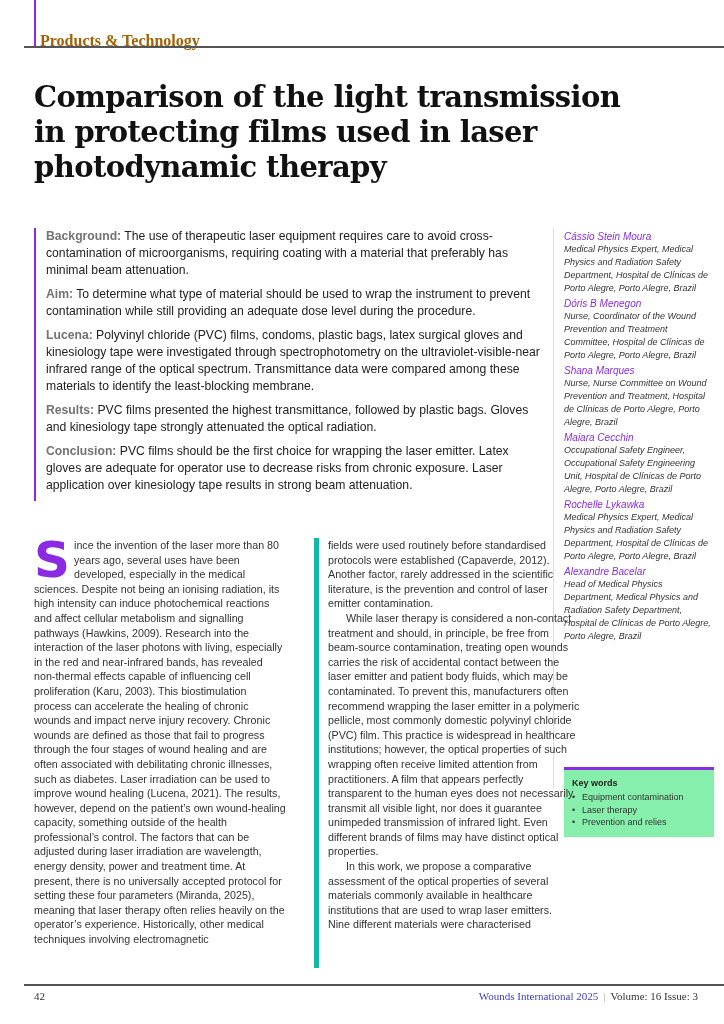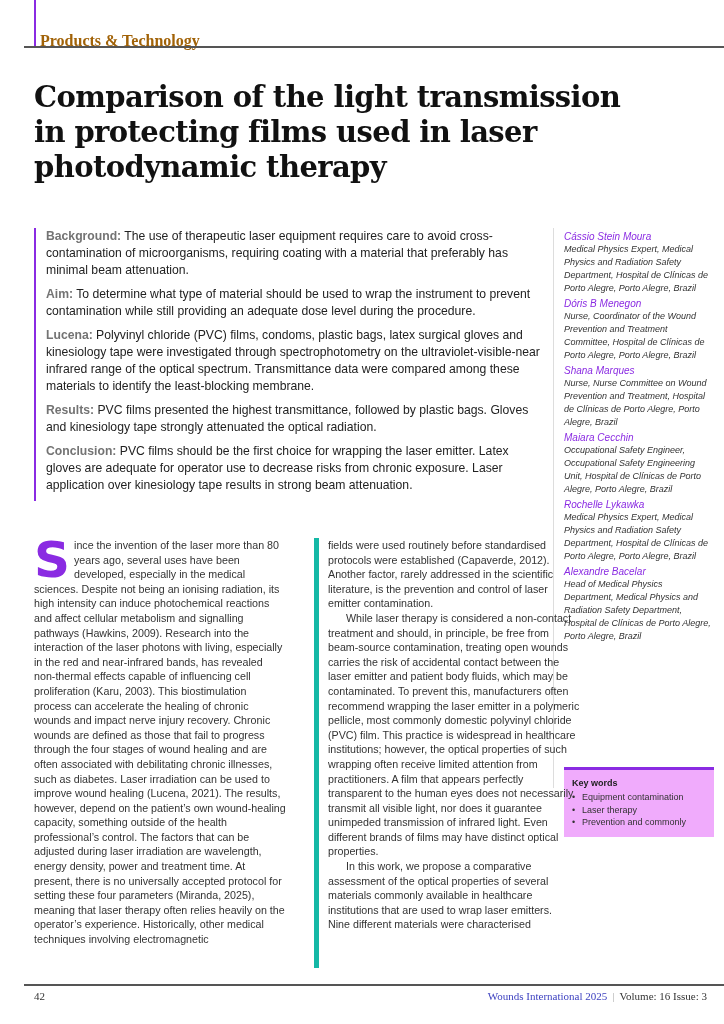--- a/index.html
+++ b/index.html
@@ -7,35 +7,35 @@
   .top-bar { position:absolute; left:34px; top:0; width:2px; height:46px; background:#8a2be2; }
   .section-label { position:absolute; left:40px; top:32px; font-family:"Liberation Serif", serif; font-weight:bold; font-size:16px; color:#a16207; }
   .top-rule { position:absolute; left:24px; right:0; top:46px; height:2px; background:#555; }
   .title { position:absolute; left:34px; top:80px; width:600px; font-family:"DejaVu Serif", serif; font-weight:bold; font-size:29px; line-height:35px; color:#111; letter-spacing:-0.6px; margin:0; }
   .abstract { position:absolute; left:34px; top:228px; width:500px; border-left:2px solid #8a2be2; padding-left:10px; }
   .abstract p { margin:0 0 7px 0; font-size:12.2px; line-height:17px; color:#222; }
   .abstract b { font-weight:bold; color:#737373; }
   .authors { position:absolute; left:553px; top:228px; width:150px; border-left:1px solid #ddd; padding-left:10px; height:560px; }
   .author-name { font-style:italic; font-weight:normal; font-size:10px; color:#8a2be2; line-height:13px; margin-top:2px; }
   .author-aff { font-style:italic; font-size:9px; line-height:13px; color:#333; }
-  .keywords { position:absolute; left:564px; top:767px; width:142px; border-top:3px solid #8a2be2; background:#f0abfc; padding:8px 0 8px 8px; }
+  .keywords { position:absolute; left:564px; top:767px; width:142px; border-top:3px solid #8a2be2; background:#86efac; padding:8px 0 8px 8px; }
   .kw-title { font-weight:bold; font-size:9px; color:#222; margin-bottom:3px; }
   .kw-list { margin:0; padding:0; list-style:none; }
   .kw-list li { font-size:9px; line-height:12.5px; color:#333; padding-left:10px; position:relative; }
   .kw-list li::before { content:"•"; position:absolute; left:0; }
   .col { position:absolute; top:538px; width:252px; font-size:10.7px; line-height:14.6px; color:#333; }
   .col1 { left:34px; }
   .col2 { left:290px; border-left:5px solid #14b8a6; padding-left:9px; height:430px;margin-left:24px; }
   .col p { margin:0; }
   .indent { text-indent:18px; }
   .dropcap { float:left; font-size:50px; line-height:40px; font-weight:bold; color:#8a2be2; margin:2px 4px 0 0; font-family:"DejaVu Sans", sans-serif; }
   .sub-head { color:#8a2be2; font-weight:bold; }
   .bottom-rule { position:absolute; left:24px; right:0; top:984px; height:2px; background:#555; }
   .page-num { position:absolute; left:34px; top:990px; font-family:"Liberation Serif", serif; font-size:11px; color:#333; }
-  .footer-right { position:absolute; right:17px; top:990px; font-family:"Liberation Serif", serif; font-size:11px; }
+  .footer-right { position:absolute; right:26px; top:990px; font-family:"Liberation Serif", serif; font-size:11px; }
   .journal { color:#3b3fbf; }
   .sep { color:#aaa; margin:0 5px; }
   .vol { color:#333; }
 </style>
 </head>
 <body>
 
 <div class="top-bar"></div>
 <div class="section-label">Products &amp; Technology</div>
 <div class="top-rule"></div>
@@ -75,21 +75,21 @@
     <div class="author-name">Alexandre Bacelar</div>
     <div class="author-aff">Head of Medical Physics Department, Medical Physics and Radiation Safety Department, Hospital de Clínicas de Porto Alegre, Porto Alegre, Brazil</div>
   </div>
 </div>
 
 <div class="keywords">
   <div class="kw-title">Key words</div>
   <ul class="kw-list">
     <li>Equipment contamination</li>
     <li>Laser therapy</li>
-    <li>Prevention and commonly</li>
+    <li>Prevention and relies</li>
   </ul>
 </div>
 
 <div class="col col1">
   <p><span class="dropcap">S</span><span>ince the invention of the laser more than 80 years ago, several uses have been developed, especially in the medical sciences. Despite not being an ionising radiation, its high intensity can induce photochemical reactions and affect cellular metabolism and signalling pathways (Hawkins, 2009). Research into the interaction of the laser photons with living, especially in the red and near-infrared bands, has revealed non-thermal effects capable of influencing cell proliferation (Karu, 2003). This biostimulation process can accelerate the healing of chronic wounds and impact nerve injury recovery. Chronic wounds are defined as those that fail to progress through the four stages of wound healing and are often associated with debilitating chronic illnesses, such as diabetes. Laser irradiation can be used to improve wound healing (Lucena, 2021). The results, however, depend on the patient’s own wound-healing capacity, something outside of the health professional’s control. The factors that can be adjusted during laser irradiation are wavelength, energy density, power and treatment time. At present, there is no universally accepted protocol for setting these four parameters (Miranda, 2025), meaning that laser therapy often relies heavily on the operator’s experience. Historically, other medical techniques involving electromagnetic</span></p>
 </div>
 
 <div class="col col2">
   <p>fields were used routinely before standardised protocols were established (Capaverde, 2012). Another factor, rarely addressed in the scientific literature, is the prevention and control of laser emitter contamination.</p>
   <p class="indent">While laser therapy is considered a non-contact treatment and should, in principle, be free from beam-source contamination, treating open wounds carries the risk of accidental contact between the laser emitter and patient body fluids, which may be contaminated. To prevent this, manufacturers often recommend wrapping the laser emitter in a polymeric pellicle, most commonly domestic polyvinyl chloride (PVC) film. This practice is widespread in healthcare institutions; however, the optical properties of such wrapping often receive limited attention from practitioners. A film that appears perfectly transparent to the human eyes does not necessarily transmit all visible light, nor does it guarantee unimpeded transmission of infrared light. Even different brands of films may have distinct optical properties.</p>

